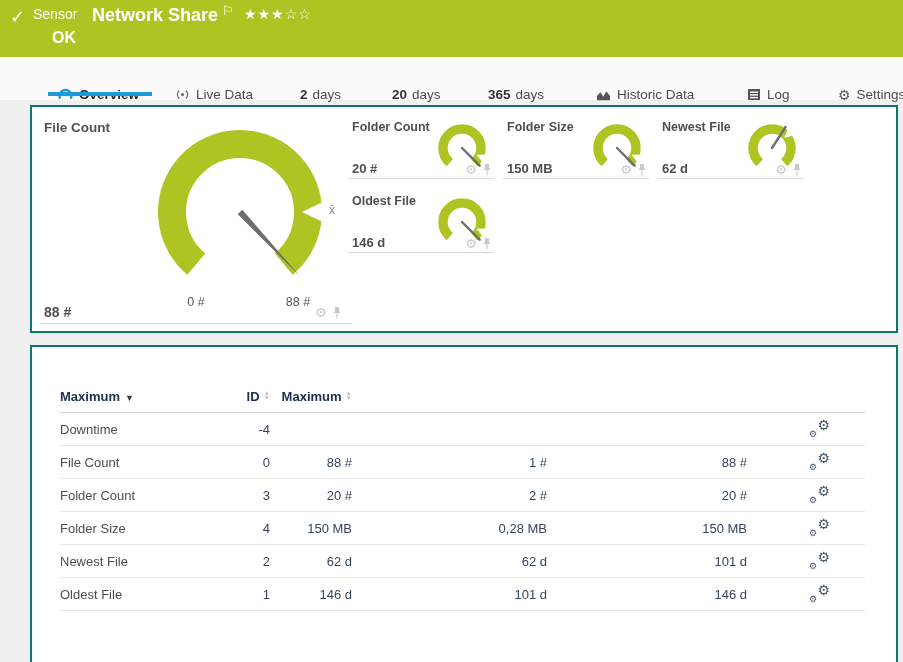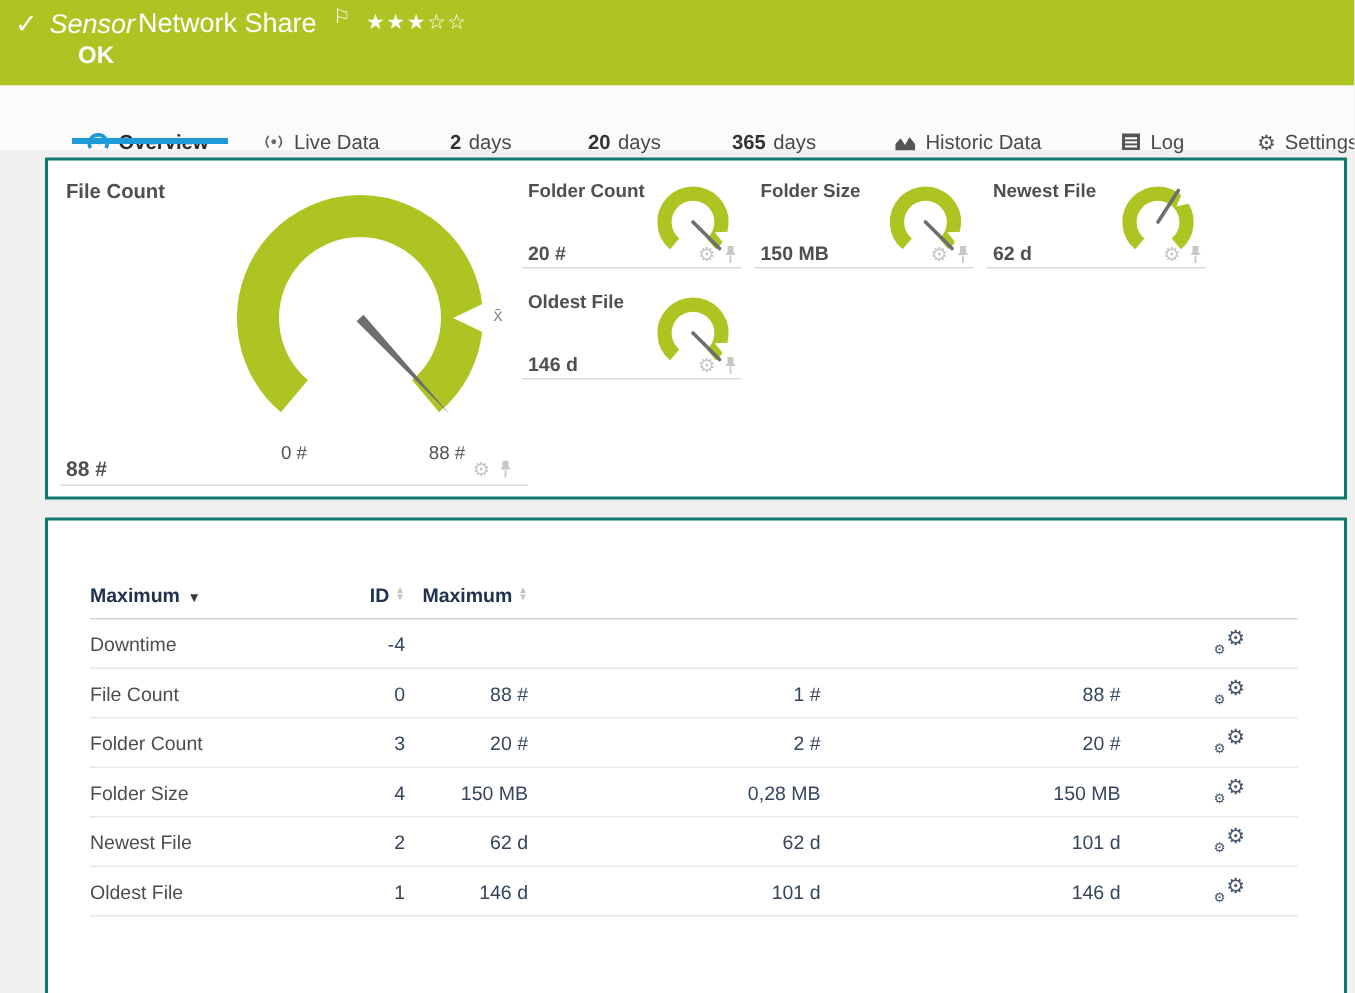--- a/index.html
+++ b/index.html
@@ -3,22 +3,22 @@
 <meta charset="utf-8">
 <style>
   * { margin:0; padding:0; box-sizing:border-box; }
   html,body { background:#f0f0f0; }
   body { font-family:"Liberation Sans","DejaVu Sans",sans-serif; }
   #screen { position:relative; width:903px; height:662px; overflow:hidden; background:#f0f0f0; }
 
   
   .sensorbar { position:absolute; left:0; top:0; width:100%; height:57px; background:#aec423; color:#fff; }
   .sensorbar .check { position:absolute; left:10px; top:6px; font-size:18px; font-weight:bold; }
-  .sensorbar .typelabel { position:absolute; left:33px; top:6px; font-size:18px; font-style:italic; }
-  .sensorbar .title { position:absolute; left:92px; top:5px; font-size:18px; font-weight:normal;text-align:center; }
+  .sensorbar .typelabel { position:absolute; left:33px; top:6px; font-size:14px; }
+  .sensorbar .title { position:absolute; left:92px; top:5px; font-size:18px; font-weight:bold;text-align:center; }
   .sensorbar .flag { position:absolute; left:222px; top:3px; font-size:13px; }
   .sensorbar .stars { position:absolute; left:244px; top:6px; font-size:14px; letter-spacing:1px; }
   .sensorbar .status { position:absolute; left:52px; top:29px; font-size:16px; font-weight:bold; }
 
   
   .tabbar { position:absolute; left:0; top:57px; width:100%; height:43px; background:#fbfbfb; }
   .tab { position:absolute; top:16px; height:100%; display:flex; align-items:center; font-size:13.5px; color:#4a4a4a; cursor:pointer; white-space:nowrap; }
   .tab .ticon { margin-right:6px; display:inline-flex; }
   .tab .num { font-weight:bold; color:#333; margin-right:5px; }
   .tab.active { color:#2b2b2b; font-weight:bold; }

